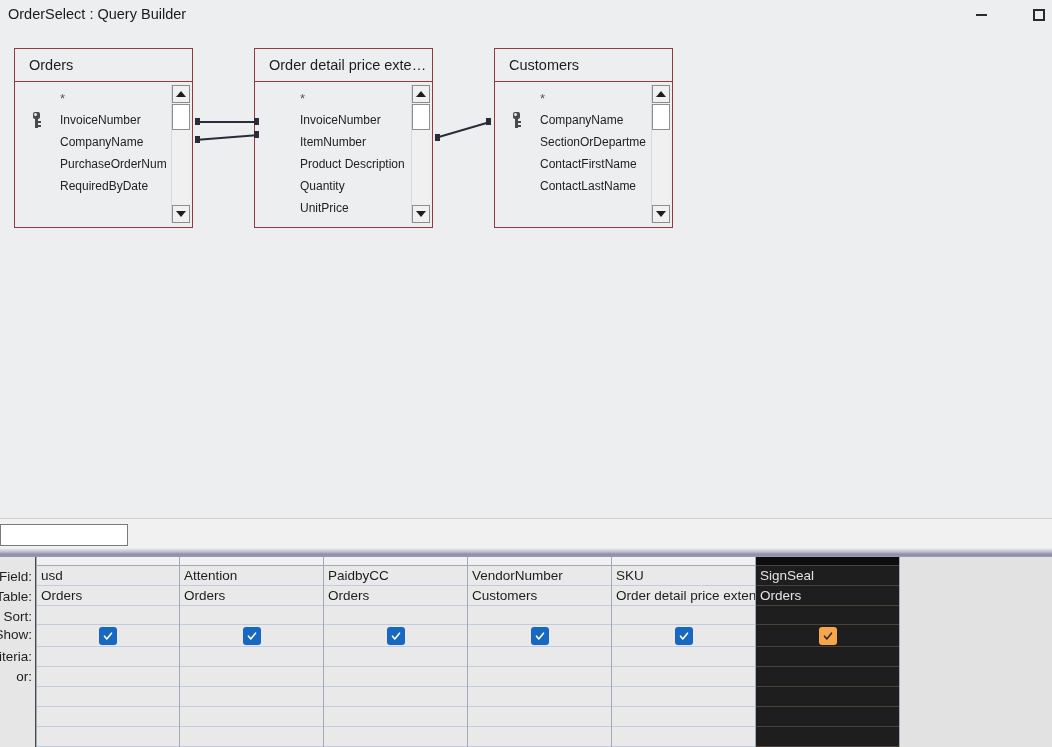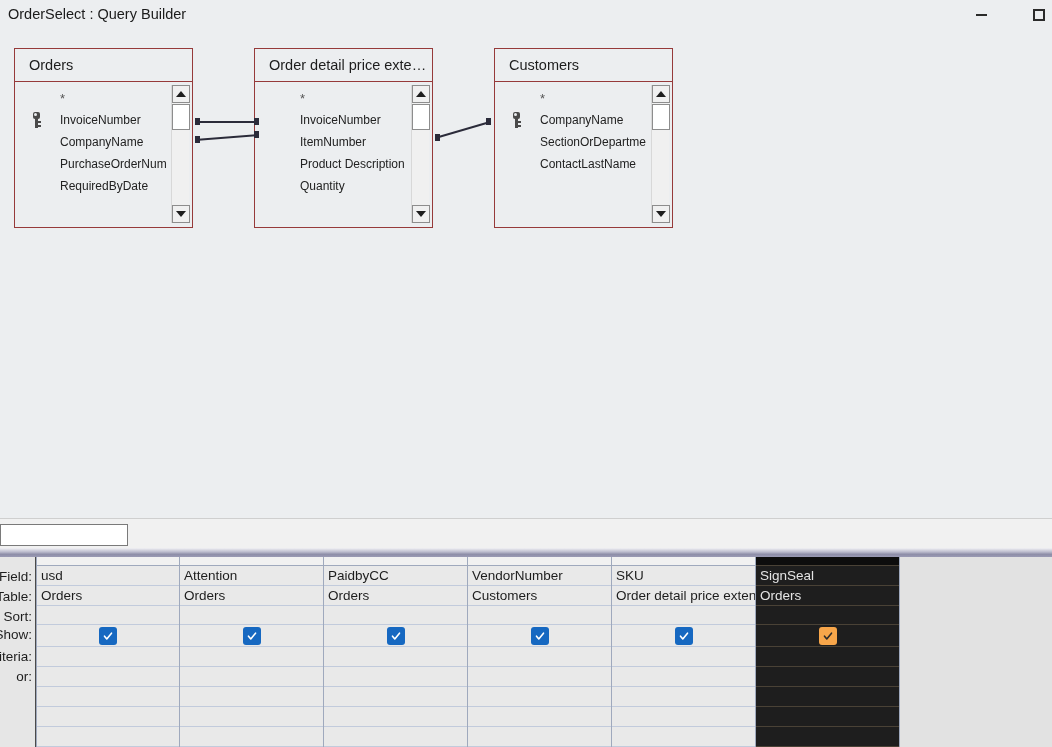--- a/index.html
+++ b/index.html
@@ -302,20 +302,23 @@
             </div>
             <div class="field-row">
               <span class="fname">ItemNumber</span>
             </div>
             <div class="field-row">
               <span class="fname">Product Description</span>
             </div>
             <div class="field-row">
               <span class="fname">Quantity</span>
             </div>
+            <div class="field-row">
+              <span class="fname">UnitPrice</span>
+            </div>
           </div>
           <div class="tb-scroll">
             <div class="tb-btn up">
               <div class="tri-up"></div>
             </div>
             <div class="tb-thumb"></div>
             <div class="tb-btn down">
               <div class="tri-down"></div>
             </div>
           </div>
@@ -333,20 +336,23 @@
                 <i class="kb"></i>
                 <i class="kh"></i>
                 <i class="ks"></i>
                 <i class="kt1"></i>
                 <i class="kt2"></i>
               </span>
               <span class="fname">CompanyName</span>
             </div>
             <div class="field-row">
               <span class="fname">SectionOrDepartme</span>
+            </div>
+            <div class="field-row">
+              <span class="fname">ContactFirstName</span>
             </div>
             <div class="field-row">
               <span class="fname">ContactLastName</span>
             </div>
           </div>
           <div class="tb-scroll">
             <div class="tb-btn up">
               <div class="tri-up"></div>
             </div>
             <div class="tb-thumb"></div>

